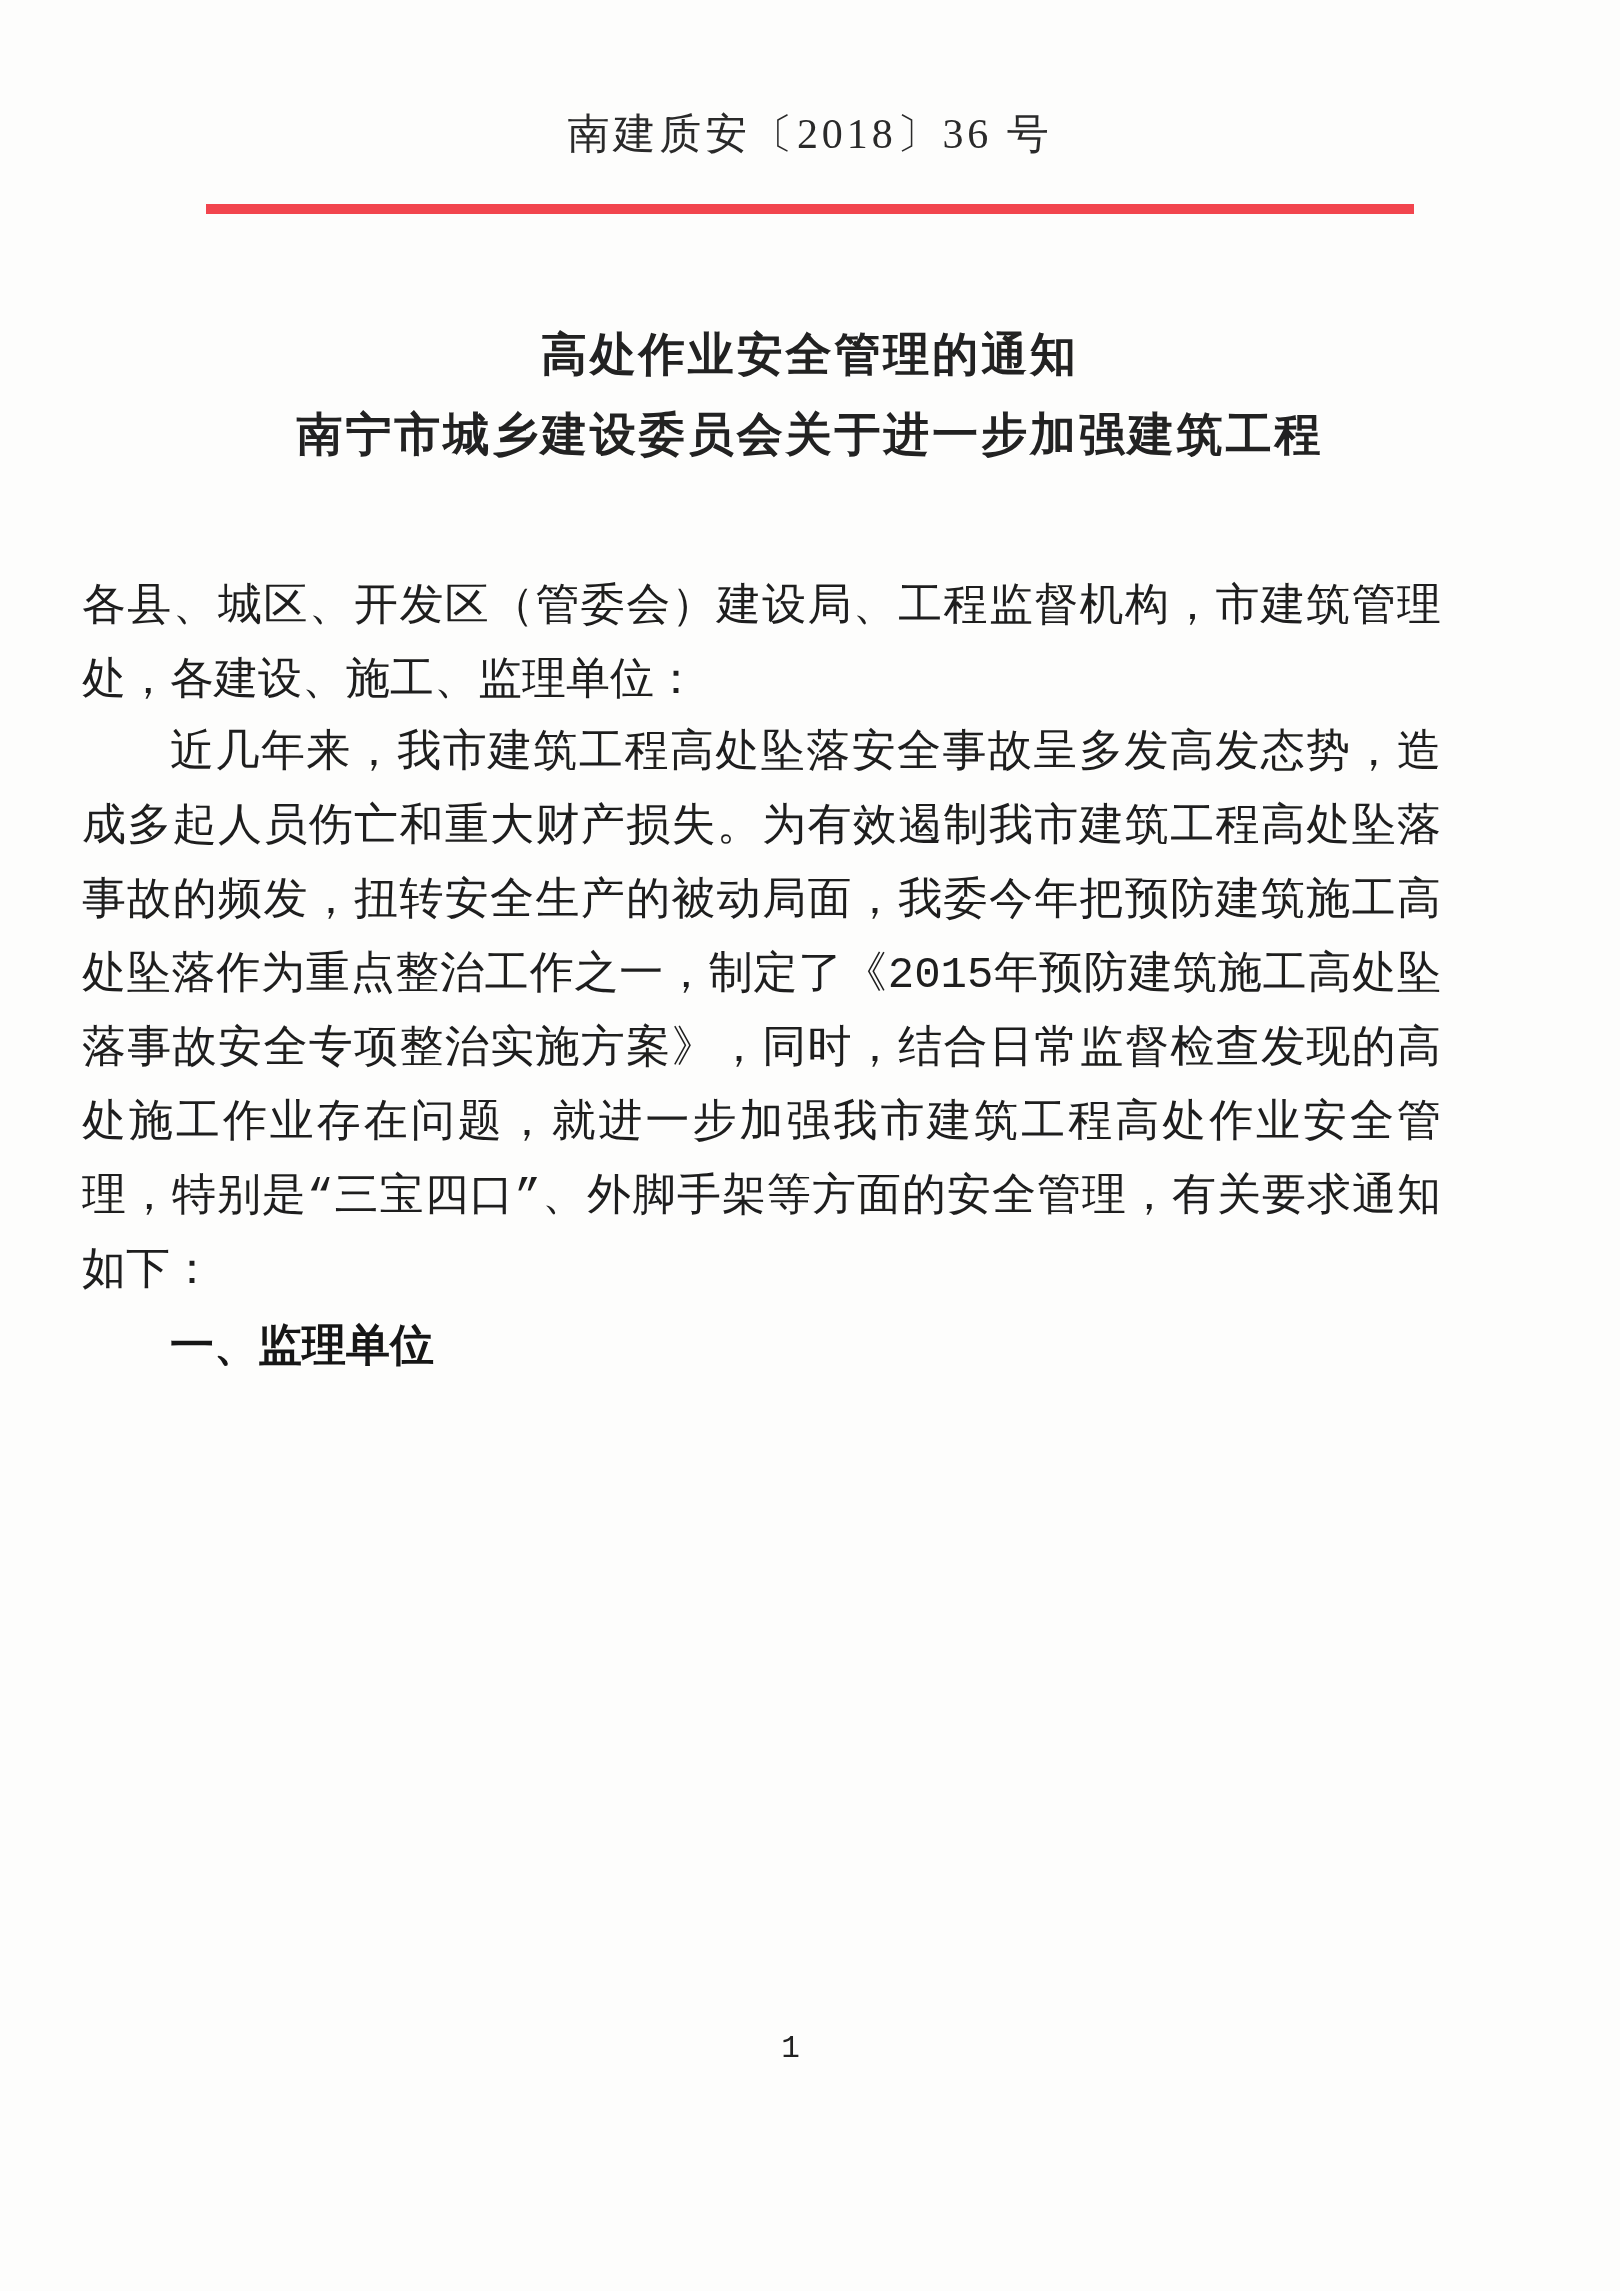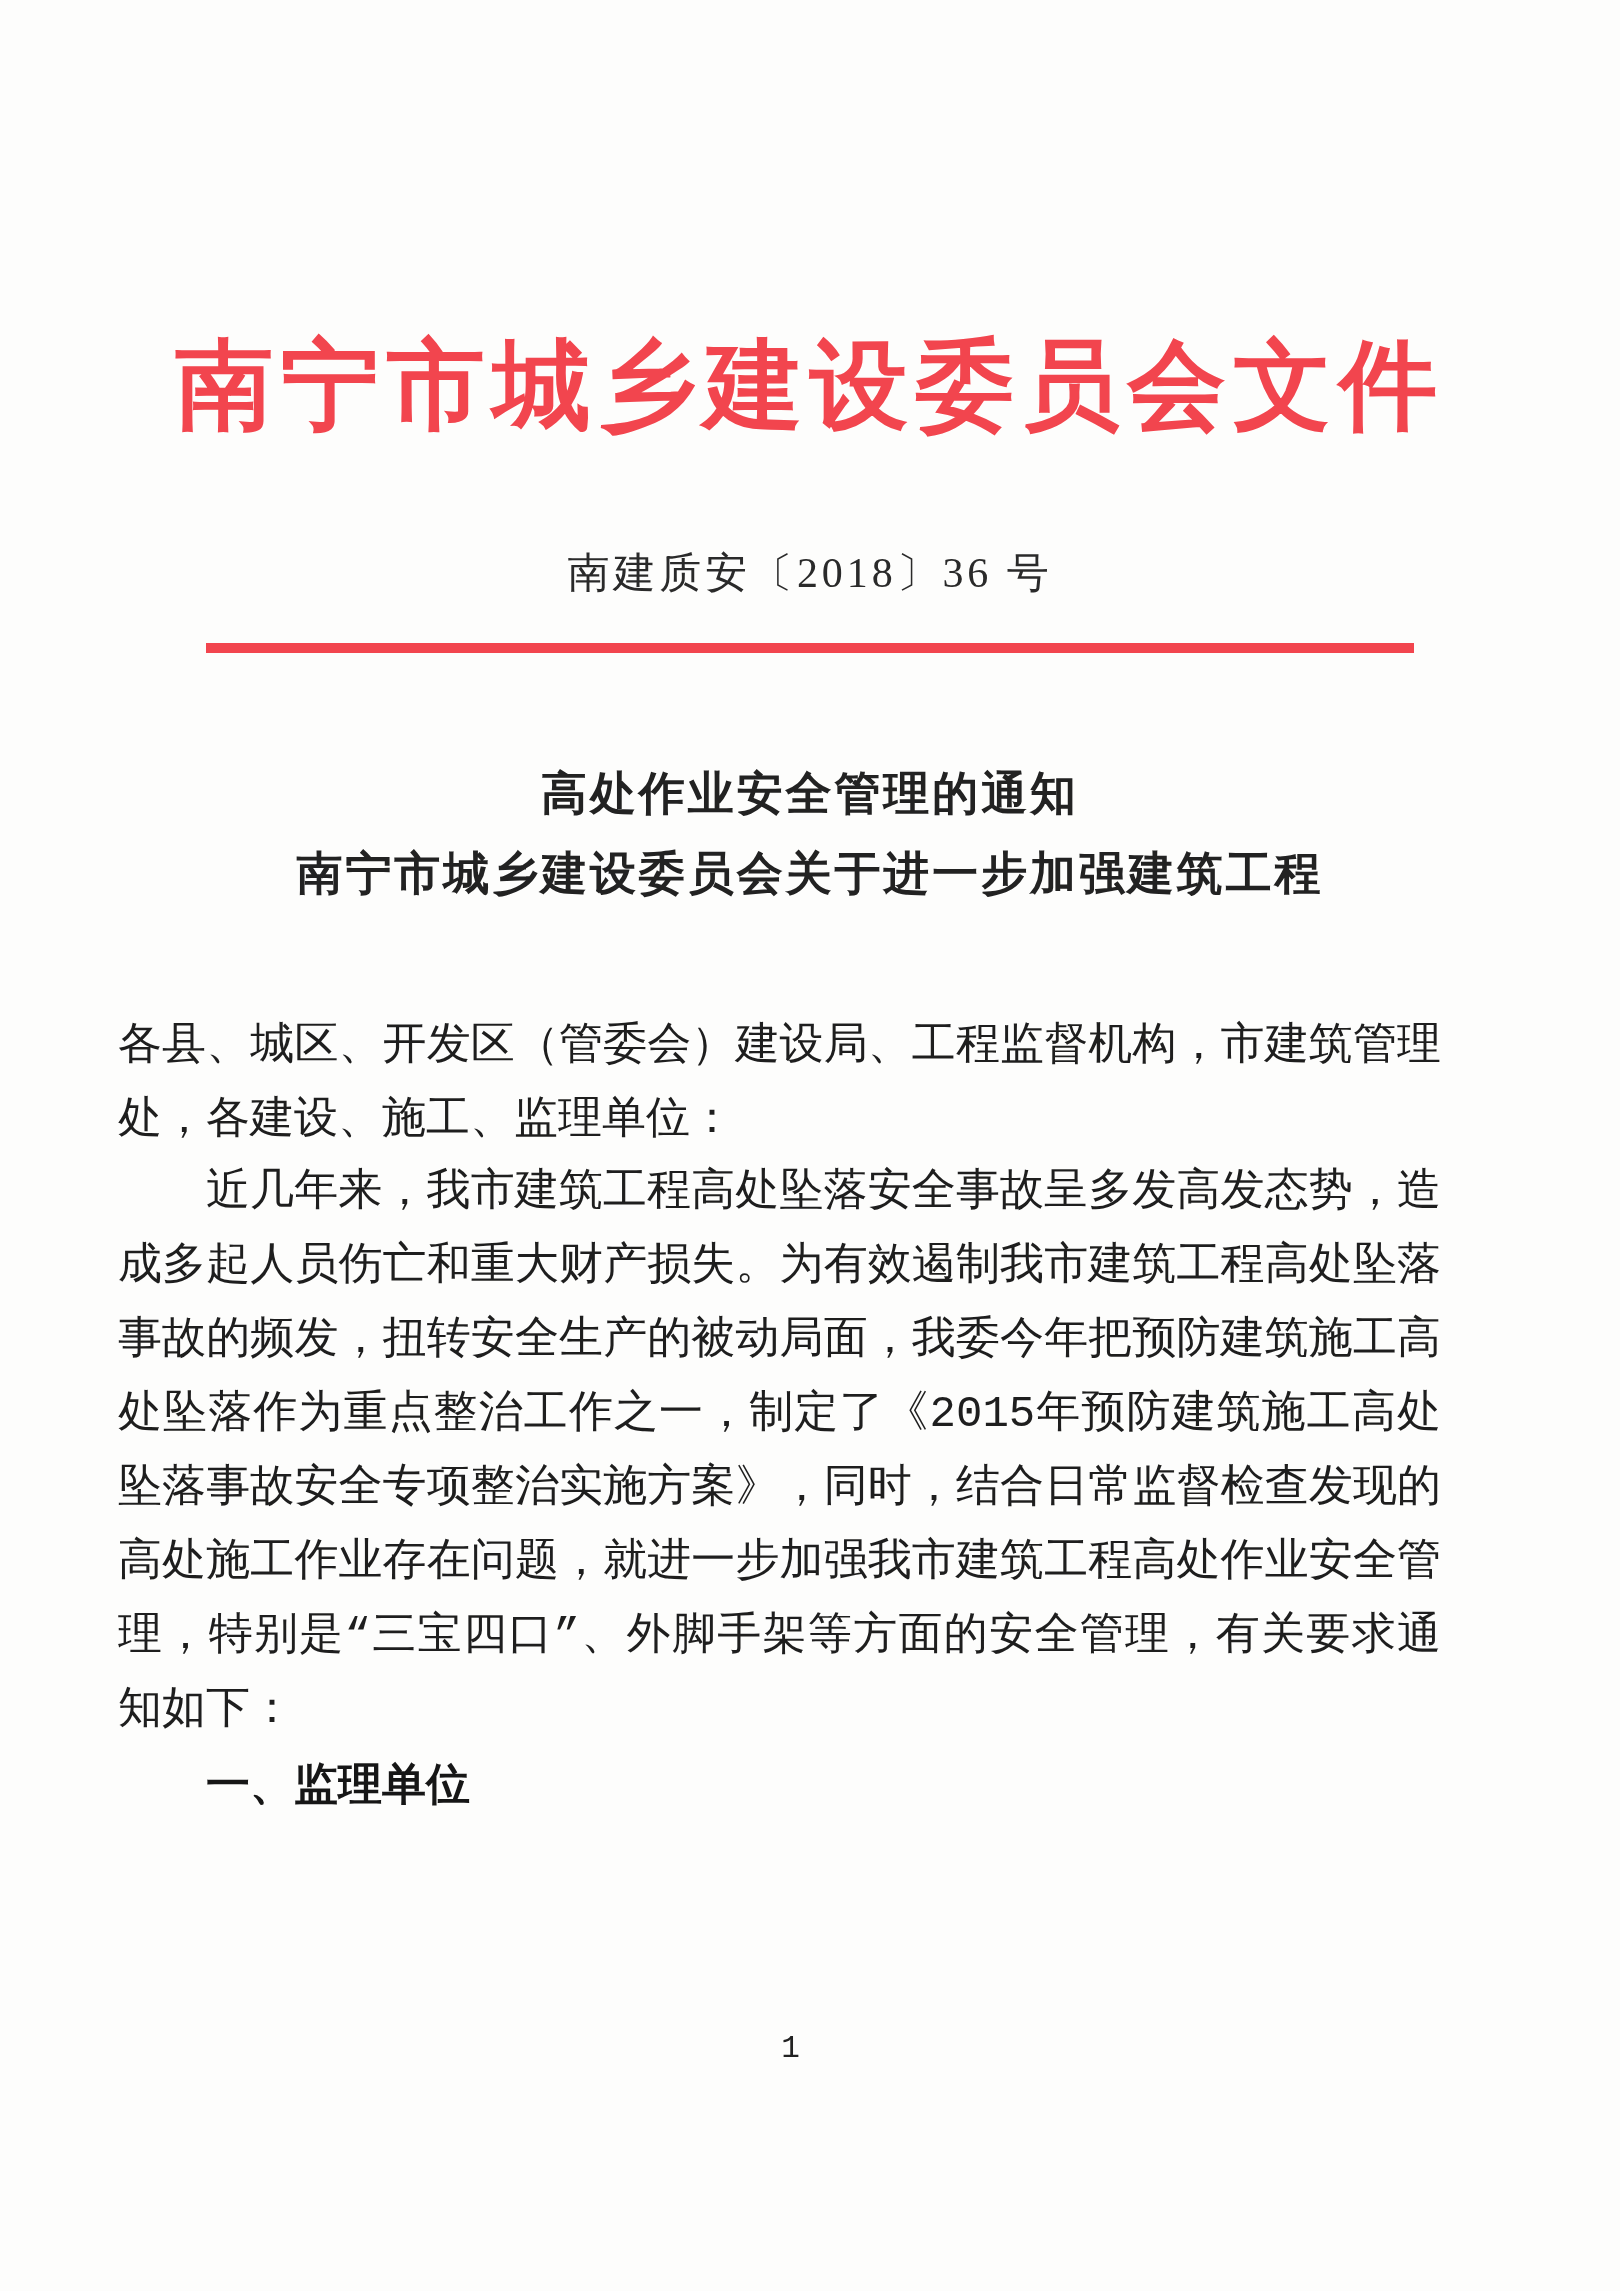--- a/index.html
+++ b/index.html
@@ -58,21 +58,21 @@
     font-weight: bold;
     font-size: 46px;
     line-height: 80px;
     letter-spacing: 2.9px;
     color: #222;
   }
 
   
   .body-text {
     margin-top: 94px;
-    padding: 0 179px 0 118px;
+    padding: 0 179px 0 82px;
     font-size: 44px;
     line-height: 74px;
     text-align: justify;
     color: #1e1e1e;
   }
 
   .body-text p {
     margin: 0;
     text-justify: inter-ideograph;
   }
@@ -96,21 +96,20 @@
     font-family: "Liberation Mono", "DejaVu Sans Mono", monospace;
     font-size: 31px;
     color: #222;
   }
 </style>
 </head>
 <body>
 
 <div class="page">
 
-  <div class="red-header">南宁市城乡建设委员会文件</div>
 
   <div class="doc-number">南建质安〔2018〕36 号</div>
 
   <div class="red-line"></div>
 
   <div class="doc-title">
     <div>高处作业安全管理的通知</div>
     <div>南宁市城乡建设委员会关于进一步加强建筑工程</div>
   </div>
 

